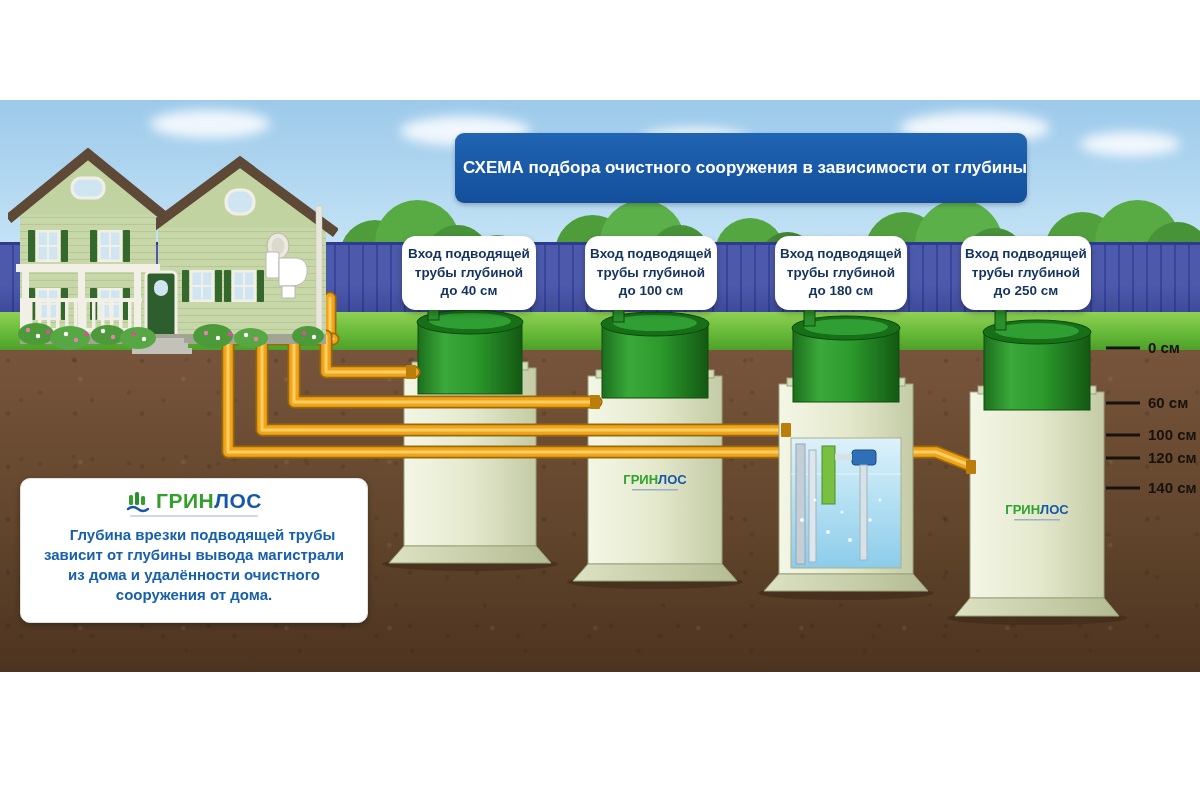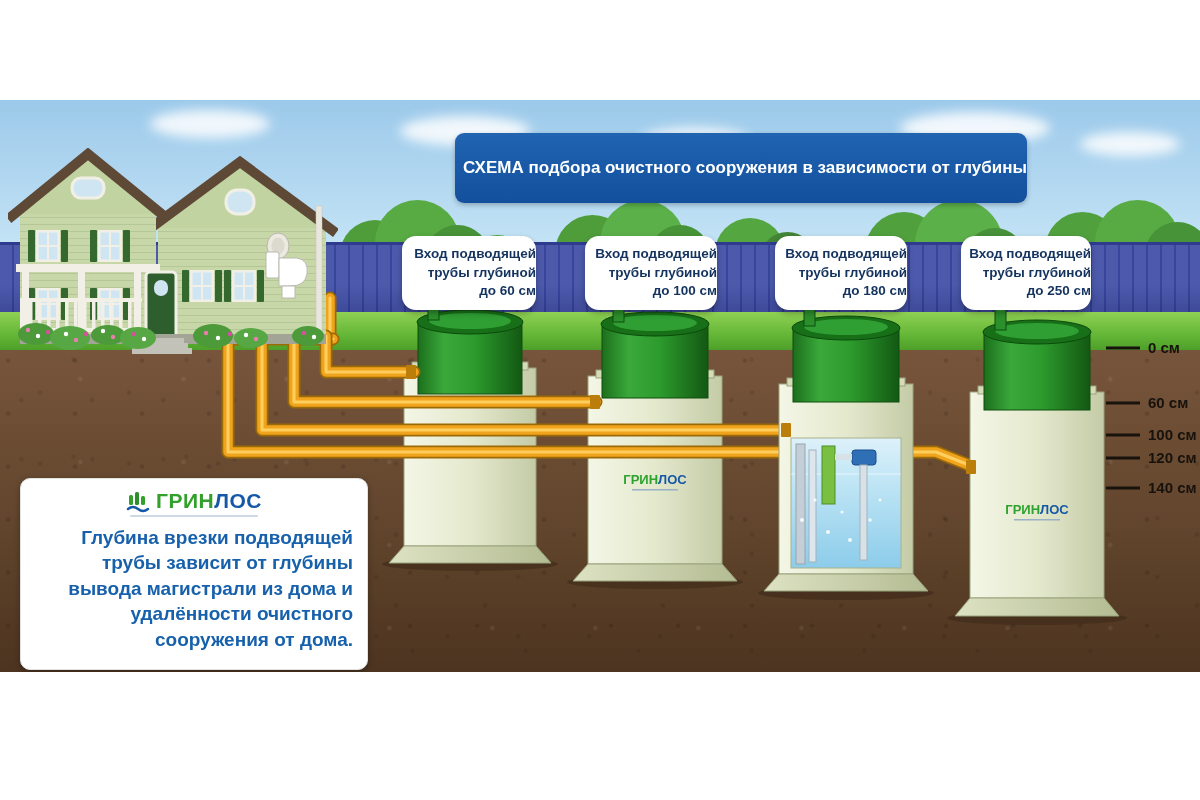--- a/index.html
+++ b/index.html
@@ -26,33 +26,33 @@
         linear-gradient(#77553c,#61452c 55%,#4d3420);
        background-size:67px 53px,89px 71px,103px 83px,71px 59px,113px 97px,100% 100%;}
   .scene-svg{position:absolute;left:0;top:0;width:1200px;height:572px;}
   .house{position:absolute;left:8px;top:48px;width:330px;height:206px;}
   .title-box{position:absolute;left:455px;top:33px;width:572px;height:70px;
        background:linear-gradient(#2064b2,#134f9c);border-radius:9px;color:#fff;
        font-weight:bold;font-size:17px;text-align:right;display:flex;flex-direction:column;
        justify-content:center;gap:11px;box-shadow:0 2px 5px rgba(0,0,0,.25);}
   .callout{position:absolute;top:136px;height:74px;background:#fff;border-radius:14px;
        box-shadow:0 3px 6px rgba(0,0,0,.3);color:#14335e;font-weight:bold;font-size:13.5px;
-       text-align:right;display:flex;flex-direction:column;justify-content:center;line-height:1.4;}
+       text-align:center;display:flex;flex-direction:column;justify-content:center;line-height:1.4;}
   .callout-1{left:402px;width:134px}
   .callout-2{left:585px;width:132px}
   .callout-3{left:775px;width:132px}
   .callout-4{left:961px;width:130px}
   .info-box{position:absolute;left:20px;top:378px;width:348px;background:#fff;border-radius:10px;
        border:1px solid #e2e2e2;box-shadow:0 2px 6px rgba(0,0,0,.3);
        padding:10px 14px 14px;box-sizing:border-box;}
   .logo-row{display:flex;align-items:center;justify-content:center;gap:6px;margin-bottom:2px;}
   .logo-text{font-size:21px;font-weight:bold;letter-spacing:.5px;}
   .logo-green{color:#33a02c}.logo-blue{color:#1658a8}
   .logo-sub{width:128px;height:2px;background:#cdd9e4;margin:0 auto 8px auto;border-radius:1px;}
-  .info-text{color:#1660ac;font-weight:bold;font-size:19px;line-height:1.34;text-align:right;}
+  .info-text{color:#1660ac;font-weight:bold;font-size:15px;line-height:1.34;text-align:center;}
   .info-text p{margin:0 0 3px 0;text-indent:17px;}
   .num{color:#0a2e6e;}
   
   .po{fill:none;stroke:#9c6a06;stroke-width:13;stroke-linejoin:round;stroke-linecap:round}
   .pb{fill:none;stroke:#f0a41d;stroke-width:9.5;stroke-linejoin:round;stroke-linecap:round}
   .ph{fill:none;stroke:#ffd466;stroke-width:3;stroke-linejoin:round;stroke-linecap:round;opacity:.9}
   .scene-svg text{font-family:"Liberation Sans",sans-serif;}
 </style>
 </head>
 <body>
@@ -326,21 +326,21 @@
       </g>
     </svg>
 
     <div class="title-box">
       <div>СХЕМА подбора очистного сооружения в зависимости от глубины</div>
     </div>
 
     <div class="callout callout-1">
       <div>Вход подводящей</div>
       <div>трубы глубиной</div>
-      <div>до 60 см</div>
+      <div>до 40 см</div>
     </div>
     <div class="callout callout-2">
       <div>Вход подводящей</div>
       <div>трубы глубиной</div>
       <div>до 100 см</div>
     </div>
     <div class="callout callout-3">
       <div>Вход подводящей</div>
       <div>трубы глубиной</div>
       <div>до 180 см</div>

